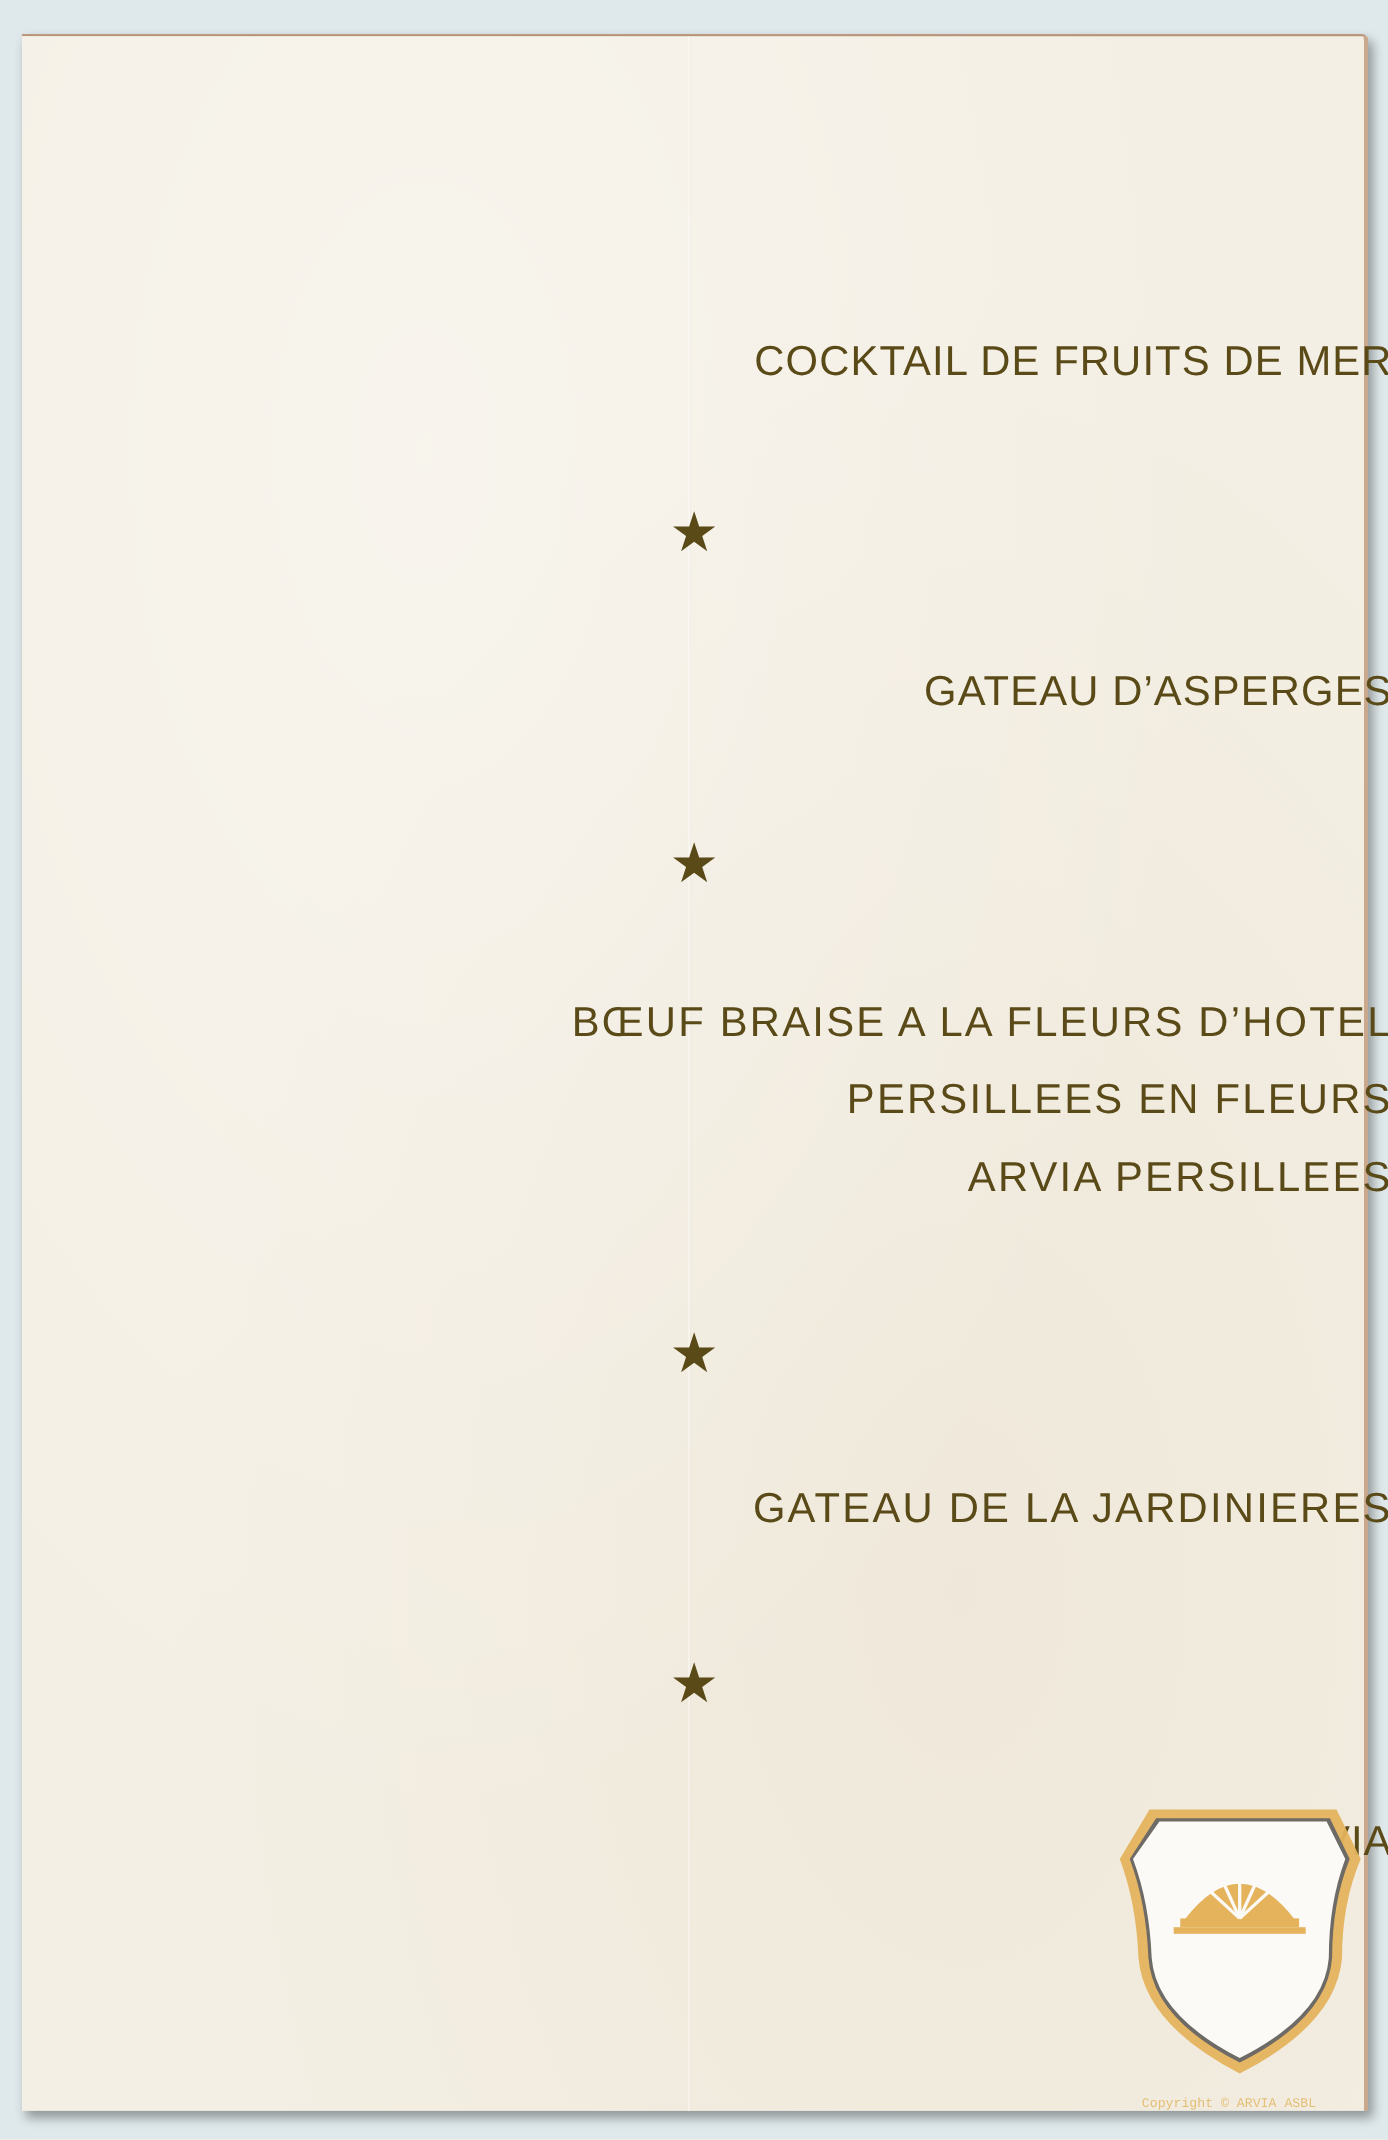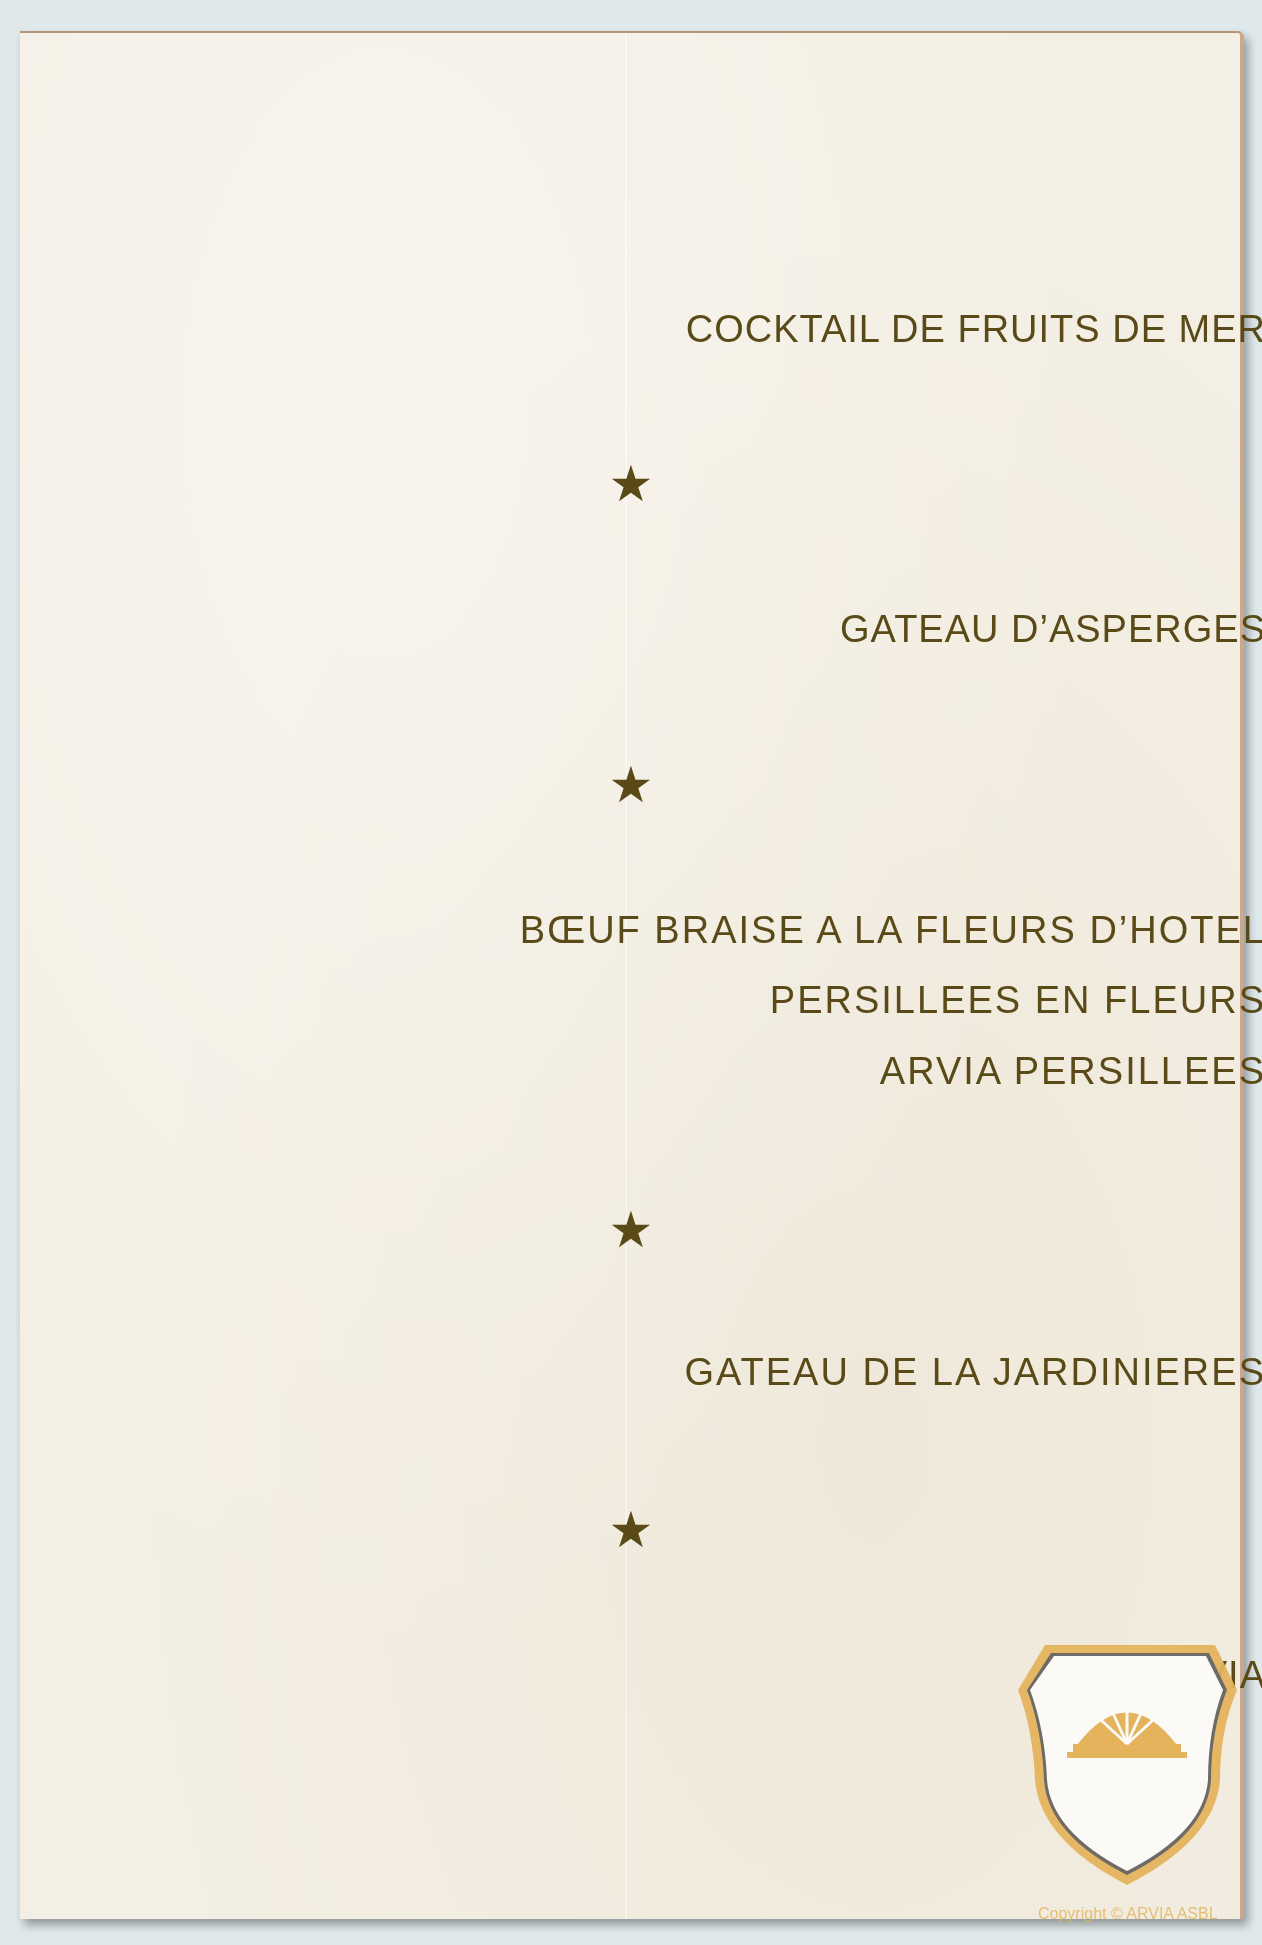--- a/index.html
+++ b/index.html
@@ -31,21 +31,21 @@
   .star {
     position:absolute; left:0; width:100%; text-align:center;
     color:#5a4a18; font-size:50px; line-height:1;
     transform:translateY(-50%);
   }
   .badge {
     position:absolute; left:1015px; top:1640px; width:225px; height:250px;
   }
   .copyright {
     position:absolute; left:1038px; top:1905px; color:#e0b35a;
-    font-size:16px; opacity:0.8; white-space:nowrap;
+    font-size:12px; opacity:0.8; white-space:nowrap;font-family:Liberation Mono, monospace;
   }
 </style>
 </head>
 <body>
 
 <div class="card">
   <div class="fold"></div>
 </div>
 
 <div class="line" style="top:329px">COCKTAIL DE FRUITS DE MER</div>

